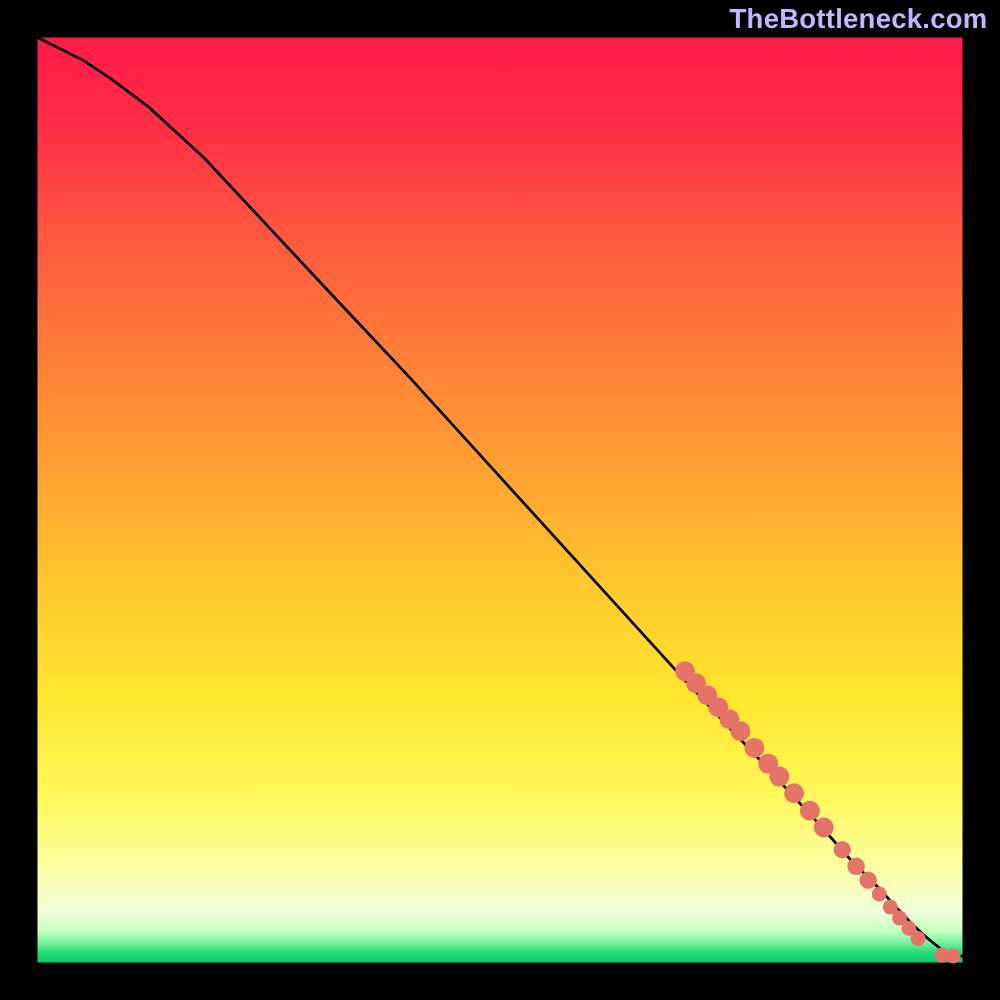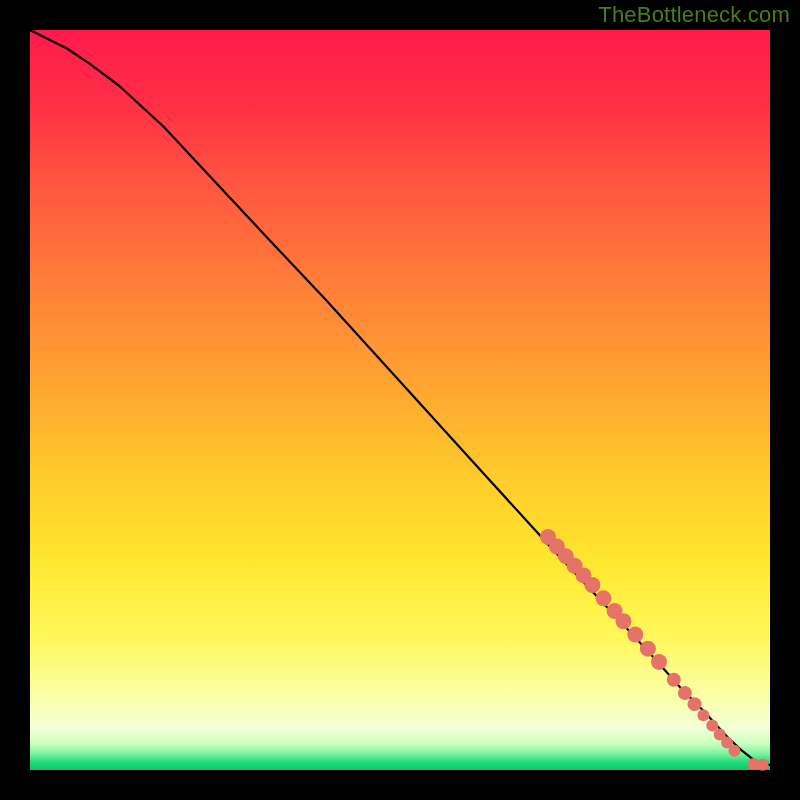--- a/index.html
+++ b/index.html
@@ -14,23 +14,23 @@
   .stage {
     position: relative;
     width: 800px;
     height: 800px;
     background: #000;
   }
   .watermark {
     position: absolute;
     top: 2px;
     right: 10px;
-    color: #4d7c0f;
+    color: #c4b5fd;
     font-size: 22px;
-    font-weight: 400;
+    font-weight: 700;
     letter-spacing: 0.2px;
     z-index: 3;
   }
   svg {
     position: absolute;
     top: 0;
     left: 0;
   }
 </style>
 </head>

